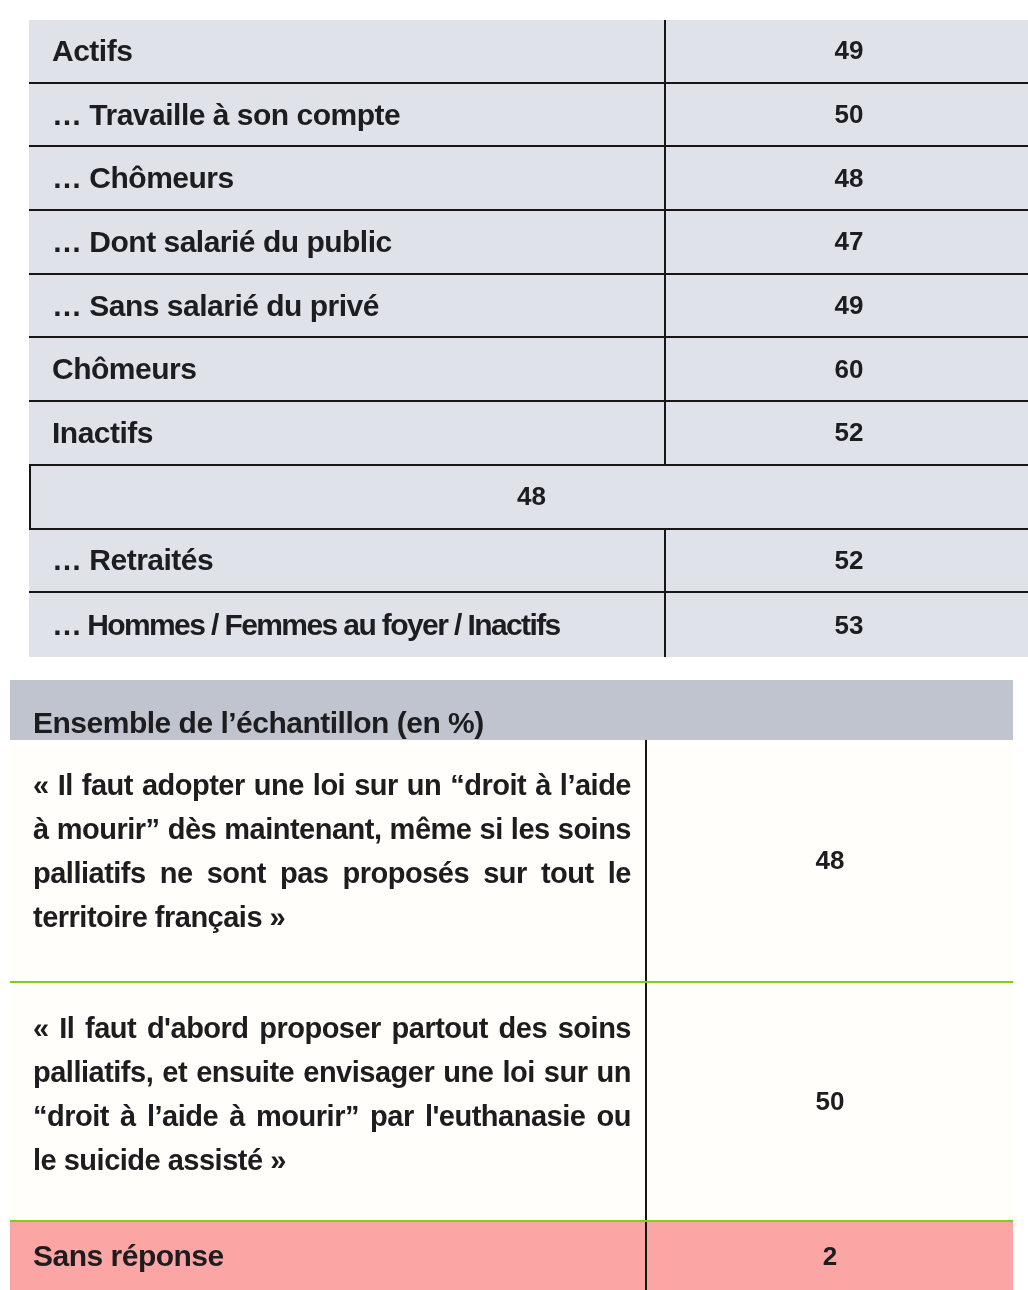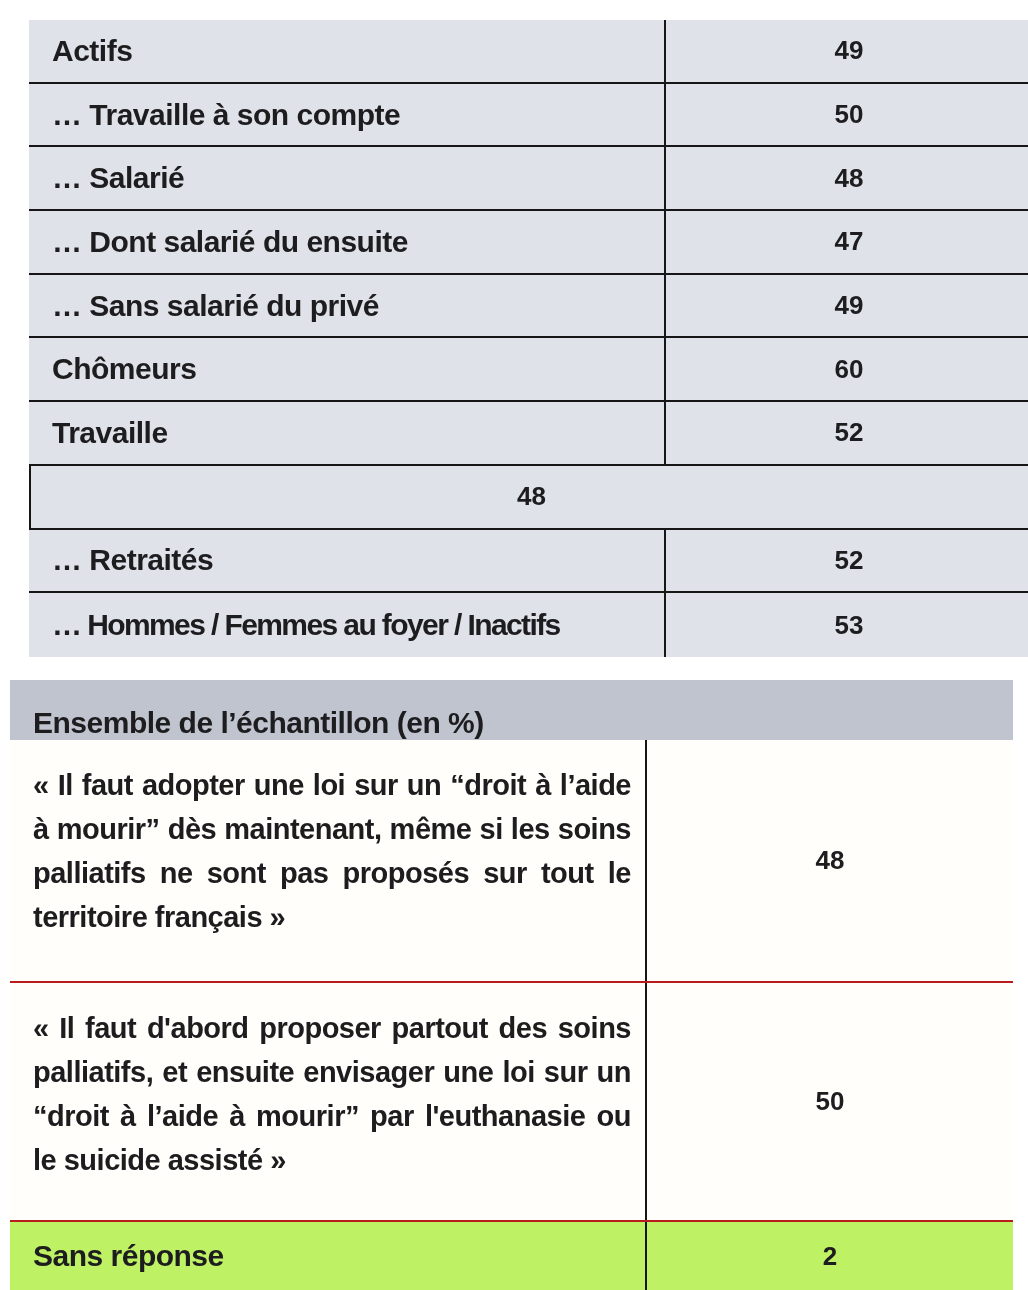--- a/index.html
+++ b/index.html
@@ -55,27 +55,27 @@
   }
   .tight { letter-spacing: -1.6px; white-space: nowrap; }
 
   .t2-header {
     height: 60px;
     background: #bfc4ce;
     align-items: flex-end;
   }
   .t2-quote {
     height: 243px;
-    border-bottom: 2px solid #b91c1c;
+    border-bottom: 2px solid #84cc16;
     background: #fffefa;
   }
   .t2-quote.q2 { height: 239px; }
   .t2-plain {
     height: 68px;
-    background: #bef264;
+    background: #fca5a5;
   }
   .quote-cell {
     width: 635px;
     box-sizing: border-box;
     display: block;
     padding: 23px 14px 0 23px;
     font-size: 29px;
     line-height: 44px;
     letter-spacing: -0.5px;
     text-align: justify;
@@ -91,41 +91,41 @@
     <div class="label-cell">Actifs</div>
     <div class="value-cell">49</div>
   </div>
 
   <div class="row t1-row">
     <div class="label-cell">… Travaille à son compte</div>
     <div class="value-cell">50</div>
   </div>
 
   <div class="row t1-row">
-    <div class="label-cell">… Salarié</div>
+    <div class="label-cell">… Chômeurs</div>
     <div class="value-cell">48</div>
   </div>
 
   <div class="row t1-row">
-    <div class="label-cell">… Dont salarié du ensuite</div>
+    <div class="label-cell">… Dont salarié du public</div>
     <div class="value-cell">47</div>
   </div>
 
   <div class="row t1-row">
     <div class="label-cell">… Sans salarié du privé</div>
     <div class="value-cell">49</div>
   </div>
 
   <div class="row t1-row">
     <div class="label-cell">Chômeurs</div>
     <div class="value-cell">60</div>
   </div>
 
   <div class="row t1-row">
-    <div class="label-cell">Travaille</div>
+    <div class="label-cell">Inactifs</div>
     <div class="value-cell">52</div>
   </div>
 
   <div class="row t1-row">
     <div class="value-cell">48</div>
   </div>
 
   <div class="row t1-row">
     <div class="label-cell">… Retraités</div>
     <div class="value-cell">52</div>

